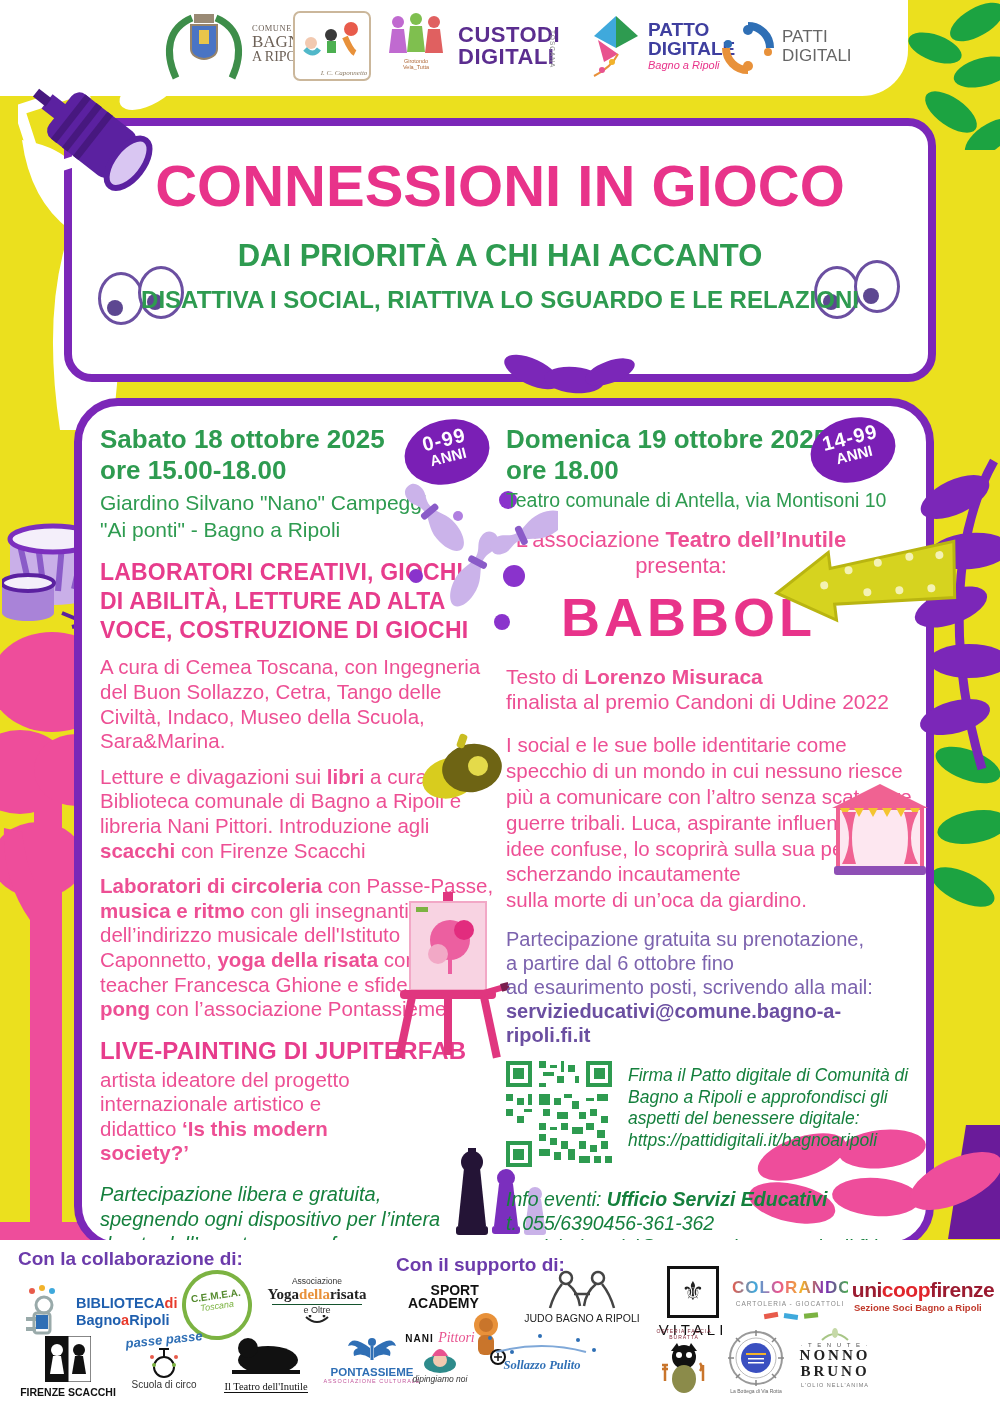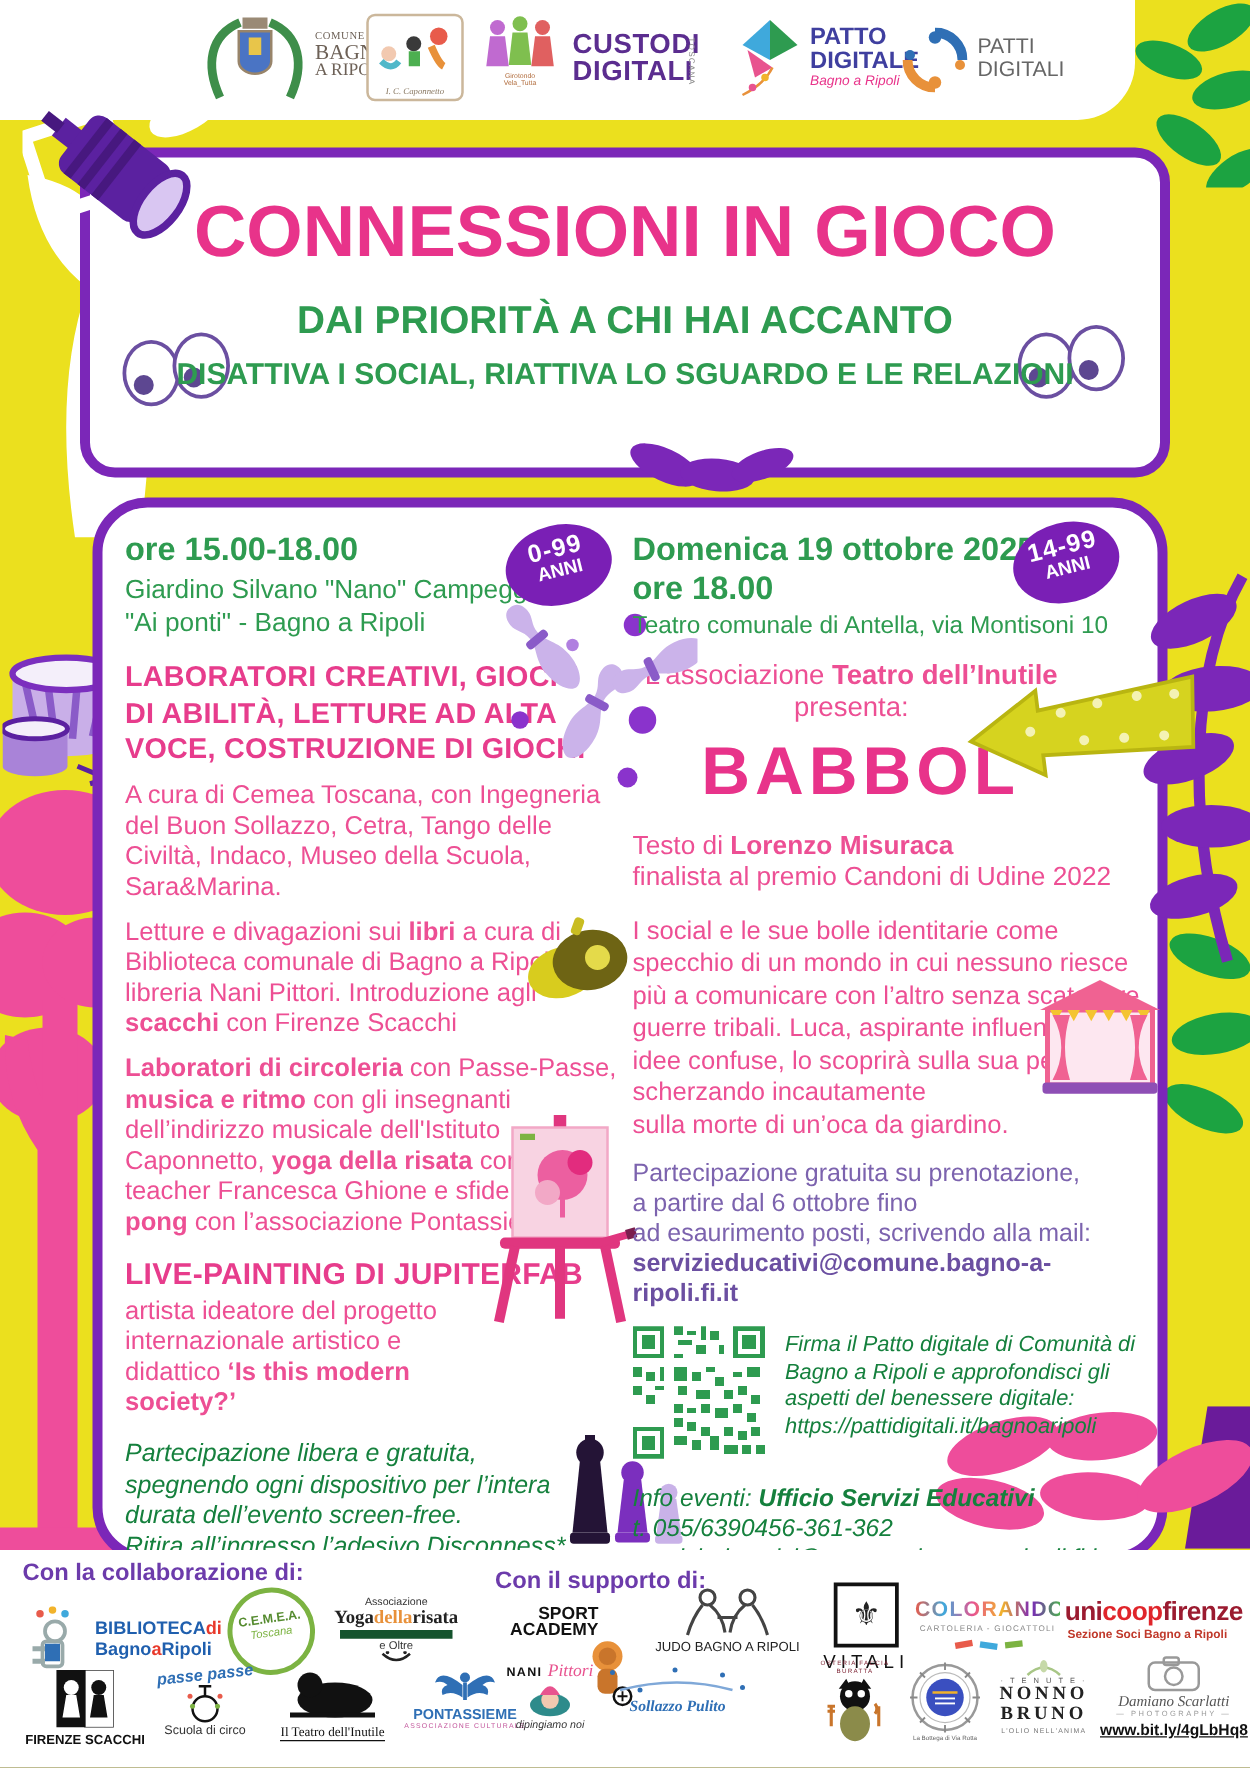--- a/index.html
+++ b/index.html
@@ -11,21 +11,21 @@
   .pre{white-space:pre-line;}
 
   
   .hdr{left:0;top:0;width:908px;height:96px;background:#fff;border-radius:0 0 46px 0;z-index:4;}
   .hl{position:absolute;}
   .comtxt{left:252px;top:24px;font-family:"Liberation Serif",serif;color:#6d6157;line-height:1.02;}
   .comtxt .c1{font-size:8.5px;letter-spacing:.5px;}
   .comtxt .c2{font-size:17px;}
   .comtxt .c3{font-size:14px;}
   .capbox{left:293px;top:11px;width:74px;height:66px;border:2px solid #cbb79b;border-radius:7px;background:#fff;text-align:center;}
-  .capbox .cap{position:absolute;bottom:2px;width:100%;font-size:7px;font-family:"Liberation Serif",serif;font-style:italic;color:#8a7a64;}
+  .capbox .cap{position:absolute;bottom:2px;width:100%;font-size:7px;font-family:"Liberation Serif",serif;font-style:italic;color:#8a7a64;margin-left:12px;}
   .kids3{left:386px;top:12px;width:60px;height:70px;text-align:center;}
   .kids3 .cap{font-size:5.5px;color:#b06a3a;line-height:1.1;}
   .custodi{left:458px;top:24px;color:#5B2D8F;font-weight:800;font-size:22px;line-height:1.02;letter-spacing:.5px;}
   .toscana{left:556px;top:30px;font-size:6.5px;color:#888;transform:rotate(90deg);transform-origin:left top;letter-spacing:1px;}
   .patto{left:648px;top:20px;line-height:1.0;}
   .patto .p1{color:#3F3F9F;font-weight:800;font-size:19px;}
   .patto .p2{color:#E8338A;font-style:italic;font-size:11px;margin-top:2px;}
   .patti{left:782px;top:28px;color:#666;font-size:17px;line-height:1.1;}
 
   
@@ -242,20 +242,21 @@
     <g fill="#7B27B8">
       <ellipse cx="34" cy="22" rx="30" ry="13" transform="rotate(25 34 22)"></ellipse>
       <ellipse cx="76" cy="30" rx="30" ry="13" transform="rotate(5 76 30)"></ellipse>
       <ellipse cx="112" cy="22" rx="26" ry="11" transform="rotate(-20 112 22)"></ellipse>
     </g>
   </svg>
 
   <div class="abs mbox"></div>
 
   <div class="abs colL">
+    <div class="gdate">Sabato 18 ottobre 2025</div>
     <div class="gdate">ore 15.00-18.00</div>
     <div class="gven pre">Giardino Silvano "Nano" Campeggi
 "Ai ponti" - Bagno a Ripoli</div>
     <div class="ph" style="width:384px">LABORATORI CREATIVI, GIOCHI DI ABILITÀ, LETTURE AD ALTA VOCE, COSTRUZIONE DI GIOCHI</div>
     <div class="pp">A cura di Cemea Toscana, con Ingegneria del Buon Sollazzo, Cetra, Tango delle Civiltà, Indaco, Museo della Scuola, Sara&amp;Marina.</div>
     <div class="pp">Letture e divagazioni sui <b>libri</b> a cura di Biblioteca comunale di Bagno a Ripoli e libreria Nani Pittori. Introduzione agli <b>scacchi</b> con Firenze Scacchi</div>
     <div class="pp"><b>Laboratori di circoleria</b> con Passe-Passe, <b>musica e ritmo</b> con gli insegnanti dell’indirizzo musicale dell'Istituto Caponnetto, <b>yoga della risata</b> con la teacher Francesca Ghione e sfide di <b>ping-pong</b> con l’associazione Pontassieme</div>
     <div class="ph" style="font-size:24px">LIVE-PAINTING DI JUPITERFAB</div>
     <div class="pp" style="margin-top:2px;width:300px">artista ideatore del progetto internazionale artistico e didattico <b>‘Is this modern society?’</b></div>
     <div class="gi pre">Partecipazione libera e gratuita,
@@ -436,21 +437,21 @@
         <div style="padding-top:16px;color:#558B2F;font-weight:700;font-size:10px">C.E.M.E.A.</div>
         <div style="color:#7CB342;font-style:italic;font-size:9px">Toscana</div>
       </div>
     </div>
 
     <div class="lg" style="left:258px;top:36px;width:118px">
       <div style="font-size:8.5px;color:#333">Associazione</div>
       <div style="font-family:'Liberation Serif',serif;font-weight:700;font-size:15px">
         <span style="color:#222">Yoga</span><span style="color:#E8913A">della</span><span style="color:#222">risata</span>
       </div>
-      <div style="font-size:9px;color:#333;border-top:7px solid #14532d;width:90px;margin:1px auto 0">e Oltre</div>
+      <div style="font-size:9px;color:#333;border-top:1px solid #14532d;width:90px;margin:1px auto 0">e Oltre</div>
       <svg width="26" height="10" viewBox="0 0 26 10" style="margin:0 auto">
           <path d="M2 2 q11 10 22 0" stroke="#222" stroke-width="2" fill="none"></path>
           <circle cx="6" cy="1" r="1.4" fill="#222"></circle>
           <circle cx="20" cy="1" r="1.4" fill="#222"></circle>
         </svg>
     </div>
 
     <div class="lg" style="left:408px;top:30px;width:100px">
       <div style="float:left;font-weight:900;font-size:14px;line-height:.95;color:#111;text-align:right;padding-top:14px">
         <span class="s">SPORT</span>
@@ -607,25 +608,15 @@
           <ellipse cx="15" cy="5" rx="3" ry="5" fill="#C6D9A8"></ellipse>
         </svg>
       <div style="font-size:6px;letter-spacing:2px;color:#555">· T E N U T E ·</div>
       <div style="font-family:'Liberation Serif',serif;font-weight:700;font-size:15px;letter-spacing:3px;color:#222;line-height:1.05">
           <span class="s">NONNO</span>
           <span class="s">BRUNO</span>
         </div>
       <div style="font-size:5.5px;letter-spacing:1px;color:#777;margin-top:2px">L'OLIO NELL'ANIMA</div>
     </div>
 
-    <div class="lg" style="left:880px;top:84px;width:118px">
-      <svg width="44" height="30" viewBox="0 0 44 30" style="margin:0 auto">
-        <rect x="2" y="6" width="40" height="22" rx="5" fill="none" stroke="#999" stroke-width="2"></rect>
-        <rect x="14" y="2" width="12" height="6" rx="2" fill="none" stroke="#999" stroke-width="2"></rect>
-        <circle cx="22" cy="17" r="7" fill="none" stroke="#999" stroke-width="2"></circle>
-      </svg>
-      <div style="font-family:'Liberation Serif',serif;font-style:italic;font-size:12px;color:#555">Damiano Scarlatti</div>
-      <div style="font-size:6px;letter-spacing:2px;color:#999">— <span>PHOTOGRAPHY</span> —</div>
-      <div style="font-weight:700;font-size:12.5px;color:#111;text-decoration:underline;margin-top:2px">www.bit.ly/4gLbHq8</div>
-    </div>
   </div>
 
 </div>
 
 </body></html>

